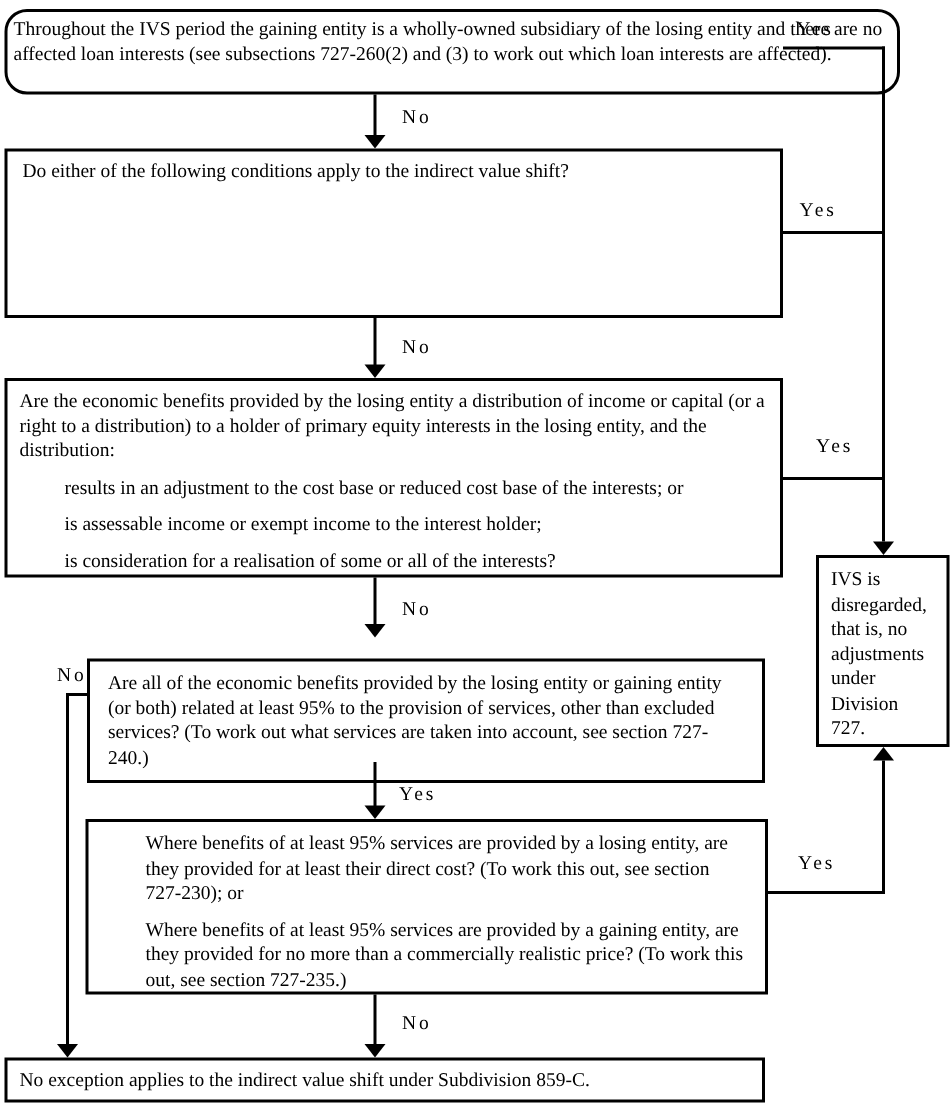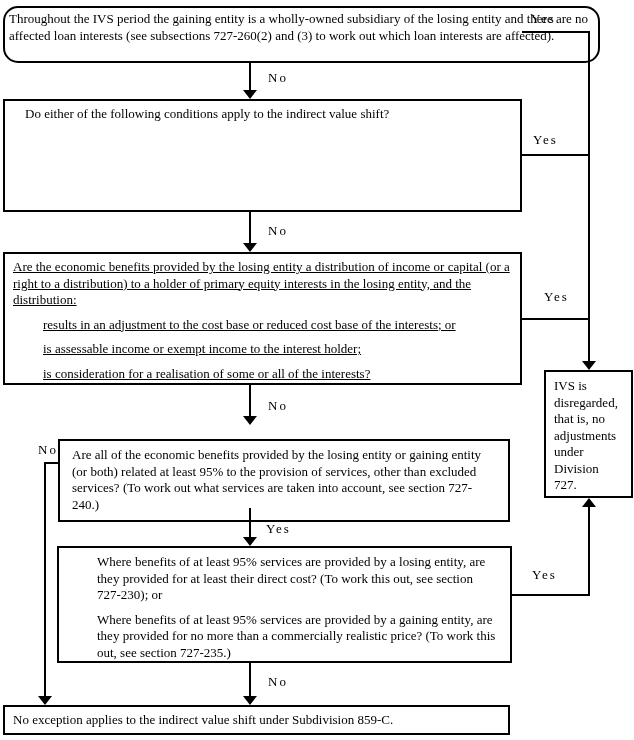--- a/index.html
+++ b/index.html
@@ -25,22 +25,22 @@
     border-left:7px solid transparent; border-right:7px solid transparent;
     border-top:9px solid #000000;
   }
   .arrow-up {
     position:absolute; width:0; height:0;
     border-left:7px solid transparent; border-right:7px solid transparent;
     border-bottom:9px solid #000000;
   }
   .lbl { position:absolute; letter-spacing:2px; white-space:nowrap; }
   #box1 { left:3px; top:6px;  width:597px; height:57px;  padding:3px 4px;border-radius:15px; }
-  #box2 { left:3px; top:99px; width:519px; height:113px; padding:5px 20px; }
-  #box3 { left:3px; top:252px; width:519px; height:133px; padding:5px 8px;text-decoration:underline; }
+  #box2 { left:3px; top:99px; width:519px; height:113px; padding:5px 10px; }
+  #box3 { left:3px; top:252px; width:519px; height:133px; padding:5px 8px; }
   #box4 { left:58px; top:439px; width:452px; height:83px; padding:6px 10px 5px 12px; }
   #box5 { left:57px; top:546px; width:455px; height:117px; padding:6px 10px; }
   #boxFinal { left:3px; top:705px; width:507px; height:30px; padding:0 8px; display:flex; align-items:center; }
   #boxIVS { left:544px; top:370px; width:89px; height:128px; padding:6px 8px; }
 </style>
 </head>
 <body>
 
 <div class="canvas">
 

